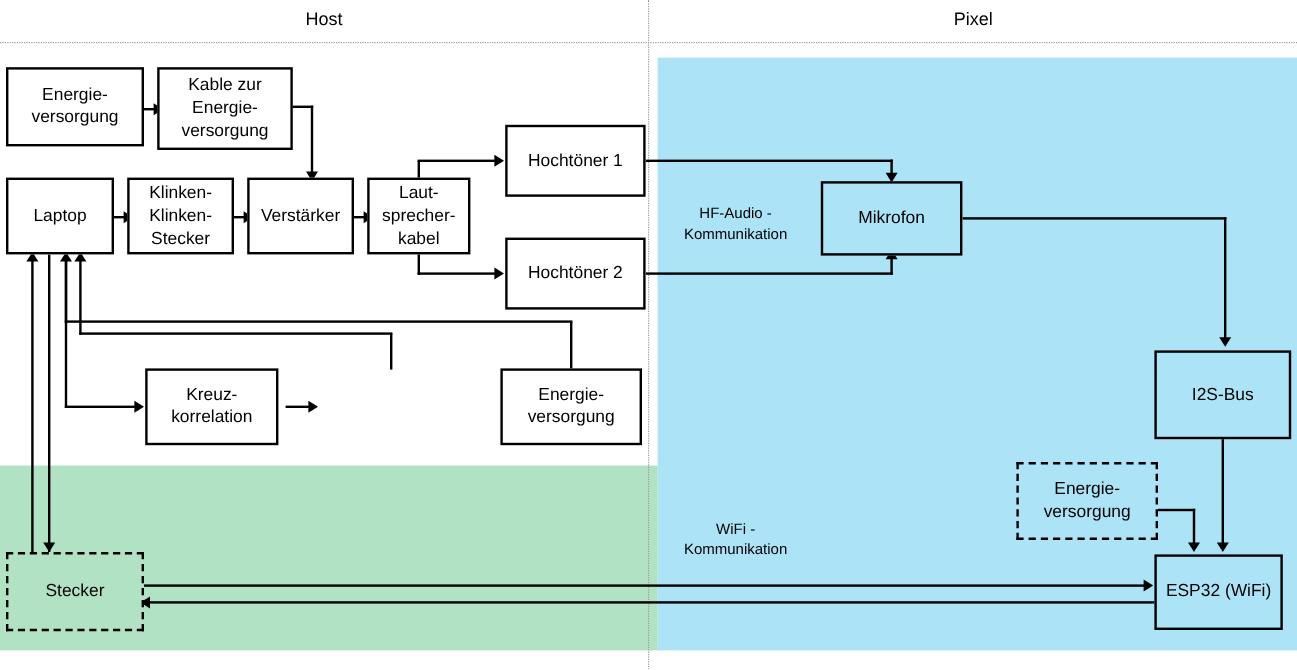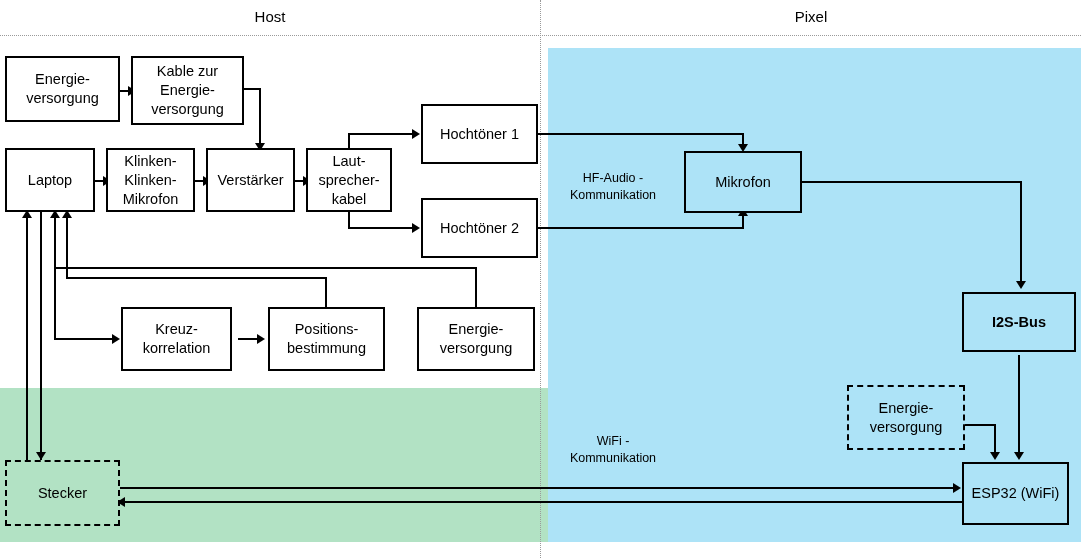--- a/index.html
+++ b/index.html
@@ -192,21 +192,21 @@
 versorgung</span>
   </div>
 
   <div class="box" style="left:5px; top:148px; width:90px; height:64px;">
     <span class="lbl">Laptop</span>
   </div>
 
   <div class="box" style="left:106px; top:148px; width:89px; height:64px;">
     <span class="lbl">Klinken-
 Klinken-
-Mikrofon</span>
+Stecker</span>
   </div>
 
   <div class="box" style="left:206px; top:148px; width:89px; height:64px;">
     <span class="lbl">Verstärker</span>
   </div>
 
   <div class="box" style="left:306px; top:148px; width:86px; height:64px;">
     <span class="lbl">Laut-
 sprecher-
 kabel</span>
@@ -218,39 +218,35 @@
 
   <div class="box" style="left:421px; top:198px; width:117px; height:60px;">
     <span class="lbl">Hochtöner 2</span>
   </div>
 
   <div class="box" style="left:121px; top:307px; width:111px; height:64px;">
     <span class="lbl">Kreuz-
 korrelation</span>
   </div>
 
-  <div class="box" style="left:268px; top:307px; width:117px; height:64px;">
-    <span class="lbl">Positions-
-bestimmung</span>
-  </div>
 
   <div class="box" style="left:417px; top:307px; width:118px; height:64px;">
     <span class="lbl">Energie-
 versorgung</span>
   </div>
 
   <div class="box dashed on-green" style="left:5px; top:460px; width:115px; height:66px;">
     <span class="lbl">Stecker</span>
   </div>
 
   <div class="box on-blue" style="left:684px; top:151px; width:118px; height:62px;">
     <span class="lbl">Mikrofon</span>
   </div>
 
-  <div class="box on-blue" style="left:962px; top:292px; width:114px; height:60px;font-weight:bold;">
+  <div class="box on-blue" style="left:962px; top:292px; width:114px; height:74px;">
     <span class="lbl">I2S-Bus</span>
   </div>
 
   <div class="box dashed on-blue" style="left:847px; top:385px; width:118px; height:65px;">
     <span class="lbl">Energie-
 versorgung</span>
   </div>
 
   <div class="box on-blue" style="left:962px; top:462px; width:107px; height:63px;">
     <span class="lbl">ESP32 (WiFi)</span>

